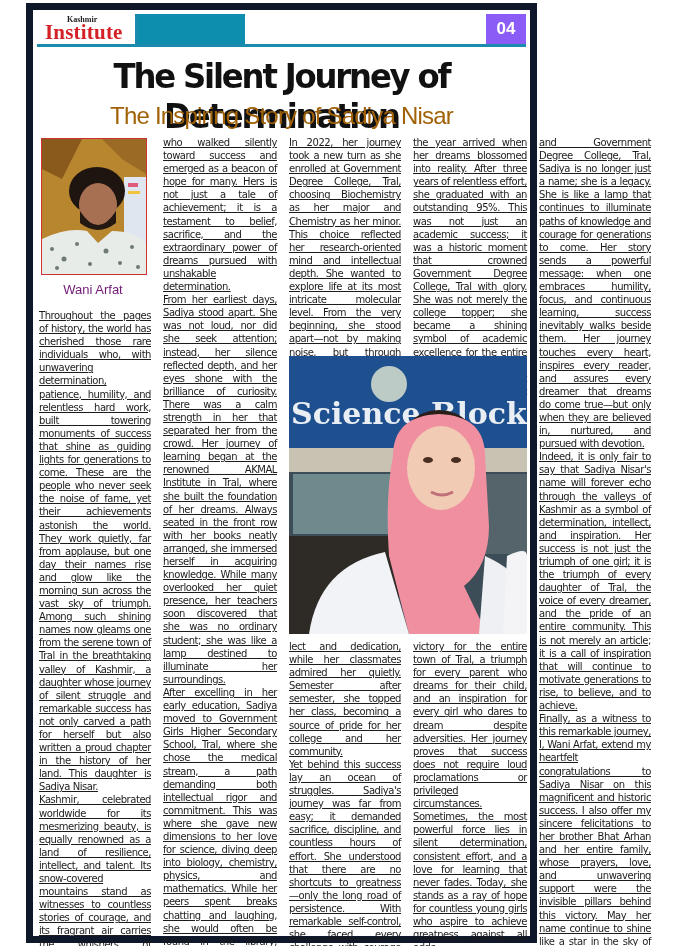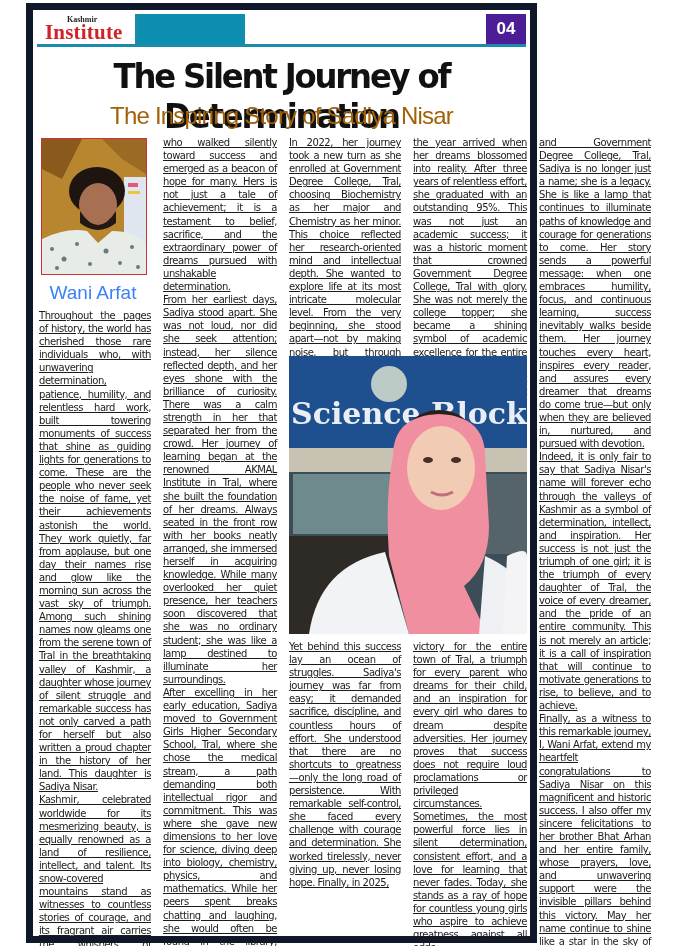--- a/index.html
+++ b/index.html
@@ -5,27 +5,27 @@
   html, body { margin: 0; padding: 0; background: #ffffff; }
   body { width: 680px; height: 946px; position: relative; overflow: hidden; font-family: "Liberation Sans", sans-serif; color: #1a1a1a; }
   .frame { position: absolute; left: 26px; top: 3px; width: 511px; height: 940px; border: 7px solid #0f172a; box-sizing: border-box; background: #fff; }
   .masthead { position: absolute; left: 4px; top: 4px; right: 4px; height: 30px; display: flex; border-bottom: 3px solid #1a8aad; }
   .logo { width: 98px; border-right: 3px solid #1a8aad; position: relative; }
   .logo-small { position: absolute; left: 30px; top: 1px; font-family: "Liberation Serif", serif; font-weight: bold; font-size: 8px; color: #222; }
   .logo-big { position: absolute; left: 8px; top: 6px; font-family: "Liberation Serif", serif; font-weight: bold; font-size: 21px; color: #d42127; letter-spacing: 0.2px; }
   .date { width: 158px; display: flex; align-items: center; justify-content: center; font-weight: bold; font-size: 14px; color: #222; }
   .bar-blue { width: 107px; background: #0d8eaf; }
   .bar-white { flex: 1; }
-  .pagenum { width: 40px; background: #4c1d95; color: #fff; font-weight: bold; font-size: 17px; display: flex; align-items: center; justify-content: center; }
+  .pagenum { width: 40px; background: #8b5cf6; color: #fff; font-weight: bold; font-size: 17px; display: flex; align-items: center; justify-content: center; }
   .headline { position: absolute; left: 0; right: 0; top: 46px; text-align: center; font-family: "DejaVu Sans", sans-serif; font-weight: bold; font-size: 34px; color: #111; letter-spacing: -2.3px; transform: scaleX(0.95); }
   .subhead { position: absolute; left: 0; right: 0; top: 92px; text-align: center; font-family: "Liberation Sans", sans-serif; font-size: 24px; color: #a16207; letter-spacing: -0.8px; }
   .col { position: absolute; font-family: "DejaVu Sans", sans-serif; font-size: 10px; line-height: 13.1px; text-align: justify; hyphens: auto; color: #1b1b1b; letter-spacing: -0.45px; }
   .col p { margin: 0; text-decoration: underline; }
   .photo-author { position: absolute; left: 8px; top: 128px; width: 104px; height: 135px; overflow: hidden; border: 1px solid #c33; }
-  .author-name { position: absolute; left: 8px; top: 272px; width: 104px; text-align: center; font-size: 19px; color: #3b82f6; }
+  .author-name { position: absolute; left: 8px; top: 272px; width: 104px; text-align: center; font-size: 13px; color: #701a75; }
   .photo-main { position: absolute; left: 256px; top: 346px; width: 238px; height: 278px; overflow: hidden; }
 </style>
 </head>
 <body>
 
 <div class="frame">
   <div class="masthead">
     <div class="logo">
       <span class="logo-small">Kashmir</span>
       <span class="logo-big">Institute</span>
@@ -101,20 +101,21 @@
       <ellipse cx="139" cy="104" rx="5" ry="3" fill="#4a2e22"></ellipse>
       <ellipse cx="167" cy="104" rx="5" ry="3" fill="#4a2e22"></ellipse>
       <path d="M142 136 Q153 142 164 136" stroke="#c0707a" stroke-width="3" fill="none"></path>
       <path d="M20 278 Q30 210 96 196 L120 278 Z" fill="#f1f3f6"></path>
       <path d="M196 200 Q230 215 238 240 L238 278 L190 278 Z" fill="#eef0f3"></path>
       <path d="M218 200 Q238 190 238 200 L238 278 L214 278 Z" fill="#f4f4f6"></path>
     </svg>
   </div>
 
   <div class="col" style="left:256px; top:630px; width:112px;">
+    <p>lect and dedication, while her classmates admired her quietly. Semester after semester, she topped her class, becoming a source of pride for her college and her community.</p>
     <p>Yet behind this success lay an ocean of struggles. Sadiya's journey was far from easy; it demanded sacrifice, discipline, and countless hours of effort. She understood that there are no shortcuts to greatness—only the long road of persistence. With remarkable self-control, she faced every challenge with courage and determination. She worked tirelessly, never giving up, never losing hope. Finally, in 2025,</p>
   </div>
 
   <div class="col" style="left:380px; top:630px; width:114px;">
     <p>victory for the entire town of Tral, a triumph for every parent who dreams for their child, and an inspiration for every girl who dares to dream despite adversities. Her journey proves that success does not require loud proclamations or privileged circumstances. Sometimes, the most powerful force lies in silent determination, consistent effort, and a love for learning that never fades. Today, she stands as a ray of hope for countless young girls who aspire to achieve greatness against all odds.</p>
 
   </div>
 
   <div class="col" style="left:506px; top:126px; width:112px;">
     <p>and Government Degree College, Tral, Sadiya is no longer just a name; she is a legacy. She is like a lamp that continues to illuminate paths of knowledge and courage for generations to come. Her story sends a powerful message: when one embraces humility, focus, and continuous learning, success inevitably walks beside them. Her journey touches every heart, inspires every reader, and assures every dreamer that dreams do come true—but only when they are believed in, nurtured, and pursued with devotion.</p>

